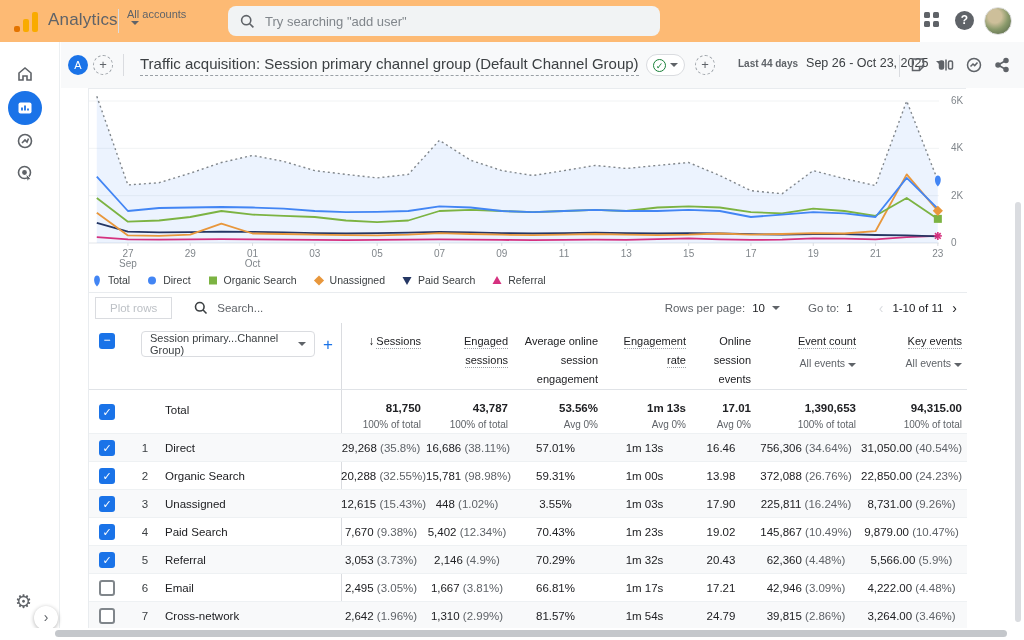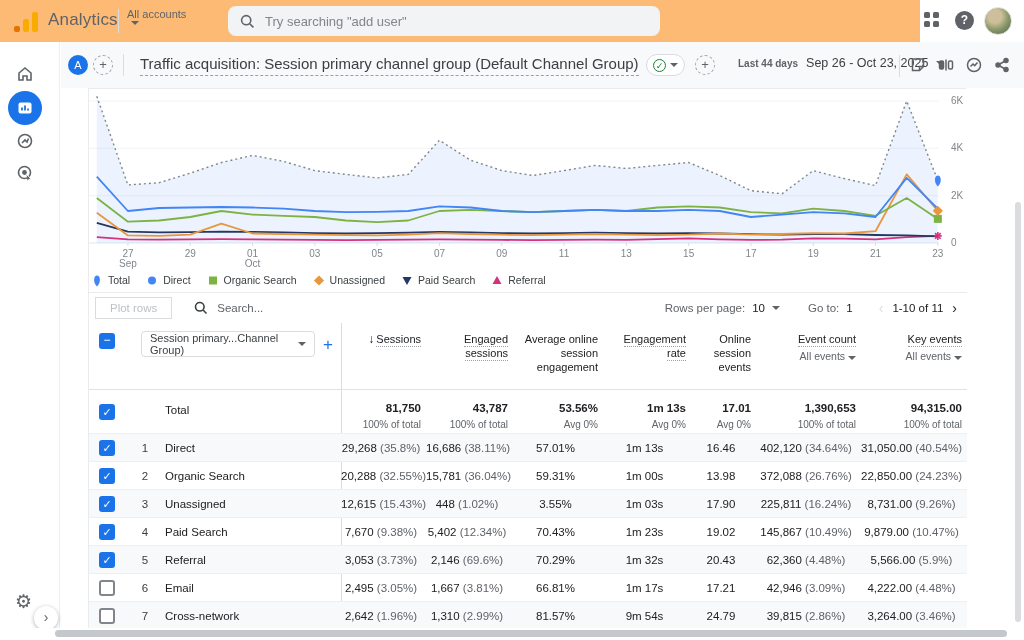--- a/index.html
+++ b/index.html
@@ -79,21 +79,21 @@
   .pager { display:flex; align-items:center; gap:7px; font-size:11.5px; color:#5f6368; margin-right:8px; }
   .pager b { color:#202124; font-weight:normal; }
   .pg-arrow { font-size:14px; color:#202124; cursor:pointer; padding:0 2px; }
   .pg-arrow.dis { color:#dadce0; }
 
   
   .vrule { position:absolute; left:252px; top:234px; width:1px; height:390px; background:#dadce0; }
   .thead, .trow, .totrow { position:absolute; left:0; width:878px; display:grid;
     grid-template-columns:36px 40px 176px 85px 87px 90px 88px 65px 105px 106px; }
   .thead { top:234px; height:66px; }
-  .hcell { font-size:11px; color:#202124; text-align:right; padding:9px 5px 0 0; line-height:14px; }
+  .hcell { font-size:11px; color:#202124; text-align:right; padding:9px 5px 0 0; line-height:19px; }
   .hcell .lbl { border-bottom:1px dotted #9aa0a6; padding-bottom:1px; cursor:pointer; }
   .hcell .plain { cursor:pointer; }
   .hcell .sub { display:block; margin-top:3px; font-size:10.5px; color:#5f6368; cursor:pointer; }
   .sortarrow { font-size:12px; margin-right:2px; }
   .dimsel { position:absolute; left:52px; top:242px; width:174px; height:26px; border:1px solid #dadce0;
     border-radius:4px; background:#fff; display:flex; align-items:center; justify-content:space-between;
     padding:0 8px; font-size:11px; color:#3c4043; cursor:pointer; }
   .addim { position:absolute; left:234px; top:246px; color:#1a73e8; font-size:17px; cursor:pointer; }
 
   .cb { width:16px; height:16px; border-radius:3px; margin:0 auto; cursor:pointer; }
@@ -419,31 +419,31 @@
         <div>
           <div class="cb on">✓</div>
         </div>
         <div class="num">1</div>
         <div class="name">Direct</div>
         <div class="vcell"><span>29,268</span><span class="pct"> (35.8%)</span></div>
         <div class="vcell"><span>16,686</span><span class="pct"> (38.11%)</span></div>
         <div class="vcell"><span>57.01%</span></div>
         <div class="vcell"><span>1m 13s</span></div>
         <div class="vcell"><span>16.46</span></div>
-        <div class="vcell"><span>402,120</span><span class="pct"> (34.64%)</span></div>
+        <div class="vcell"><span>756,306</span><span class="pct"> (34.64%)</span></div>
         <div class="vcell"><span>31,050.00</span><span class="pct"> (40.54%)</span></div>
       </div>
       <div class="trow" style="top: 372px;">
         <div>
           <div class="cb on">✓</div>
         </div>
         <div class="num">2</div>
         <div class="name">Organic Search</div>
         <div class="vcell"><span>20,288</span><span class="pct"> (32.55%)</span></div>
-        <div class="vcell"><span>15,781</span><span class="pct"> (36.04%)</span></div>
+        <div class="vcell"><span>15,781</span><span class="pct"> (98.98%)</span></div>
         <div class="vcell"><span>59.31%</span></div>
         <div class="vcell"><span>1m 00s</span></div>
         <div class="vcell"><span>13.98</span></div>
         <div class="vcell"><span>372,088</span><span class="pct"> (26.76%)</span></div>
         <div class="vcell"><span>22,850.00</span><span class="pct"> (24.23%)</span></div>
       </div>
       <div class="trow alt" style="top: 400px;">
         <div>
           <div class="cb on">✓</div>
         </div>
@@ -471,21 +471,21 @@
         <div class="vcell"><span>145,867</span><span class="pct"> (10.49%)</span></div>
         <div class="vcell"><span>9,879.00</span><span class="pct"> (10.47%)</span></div>
       </div>
       <div class="trow alt" style="top: 456px;">
         <div>
           <div class="cb on">✓</div>
         </div>
         <div class="num">5</div>
         <div class="name">Referral</div>
         <div class="vcell"><span>3,053</span><span class="pct"> (3.73%)</span></div>
-        <div class="vcell"><span>2,146</span><span class="pct"> (69.6%)</span></div>
+        <div class="vcell"><span>2,146</span><span class="pct"> (4.9%)</span></div>
         <div class="vcell"><span>70.29%</span></div>
         <div class="vcell"><span>1m 32s</span></div>
         <div class="vcell"><span>20.43</span></div>
         <div class="vcell"><span>62,360</span><span class="pct"> (4.48%)</span></div>
         <div class="vcell"><span>5,566.00</span><span class="pct"> (5.9%)</span></div>
       </div>
       <div class="trow" style="top: 484px;">
         <div>
           <div class="cb off"></div>
         </div>
@@ -501,21 +501,21 @@
       </div>
       <div class="trow alt" style="top: 512px;">
         <div>
           <div class="cb off"></div>
         </div>
         <div class="num">7</div>
         <div class="name">Cross-network</div>
         <div class="vcell"><span>2,642</span><span class="pct"> (1.96%)</span></div>
         <div class="vcell"><span>1,310</span><span class="pct"> (2.99%)</span></div>
         <div class="vcell"><span>81.57%</span></div>
-        <div class="vcell"><span>9m 54s</span></div>
+        <div class="vcell"><span>1m 54s</span></div>
         <div class="vcell"><span>24.79</span></div>
         <div class="vcell"><span>39,815</span><span class="pct"> (2.86%)</span></div>
         <div class="vcell"><span>3,264.00</span><span class="pct"> (3.46%)</span></div>
       </div>
     </div>
 </div>
 
 <div class="vsb"></div>
 <div class="hsb-track">
   <div class="hsb"></div>

